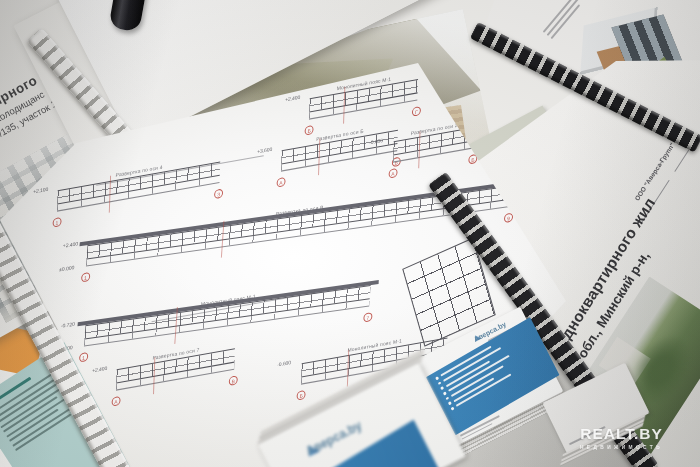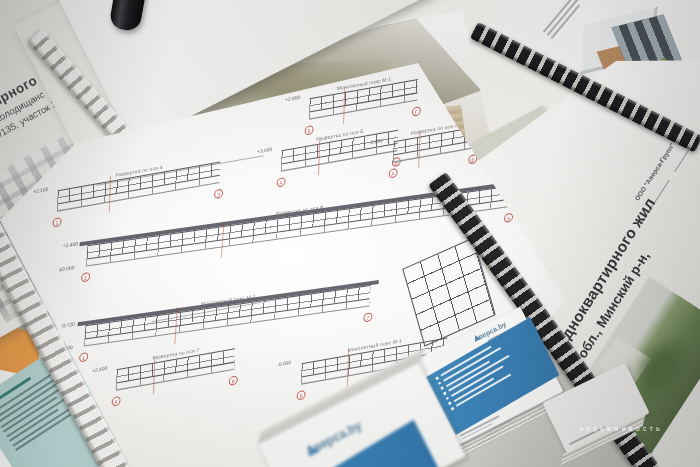--- a/index.html
+++ b/index.html
@@ -404,16 +404,17 @@
       <div class="s2-brand card-brand">
         <span class="sail"></span>
         <span>Аверса.by</span>
       </div>
       <div class="s2-band"></div>
     </div>
   </div>
 
   <div class="light"></div>
   <div class="wm">
+    <span class="wm-title">REALT.BY</span>
     <span class="wm-sub">НЕДВИЖИМОСТЬ</span>
   </div>
 
 </div>
 
 </body></html>

